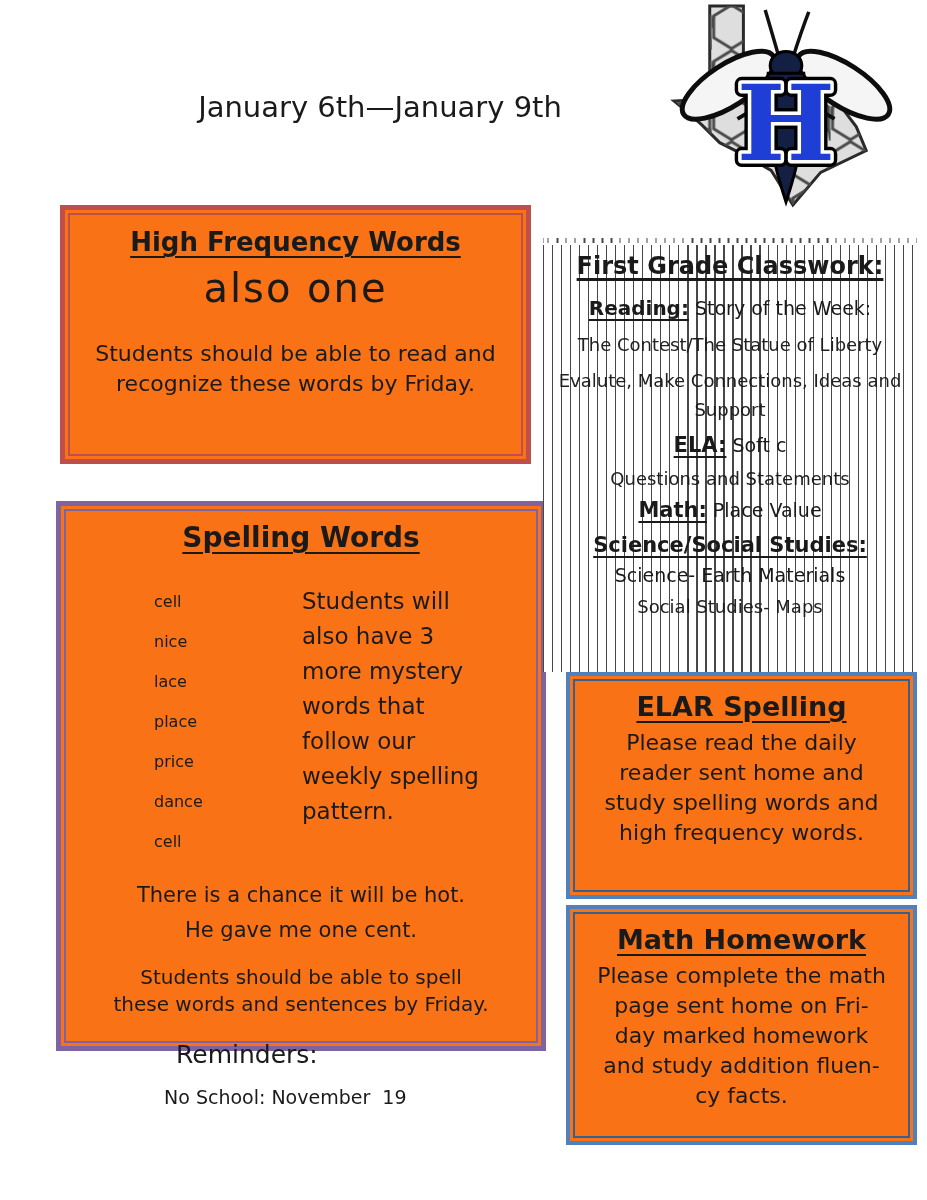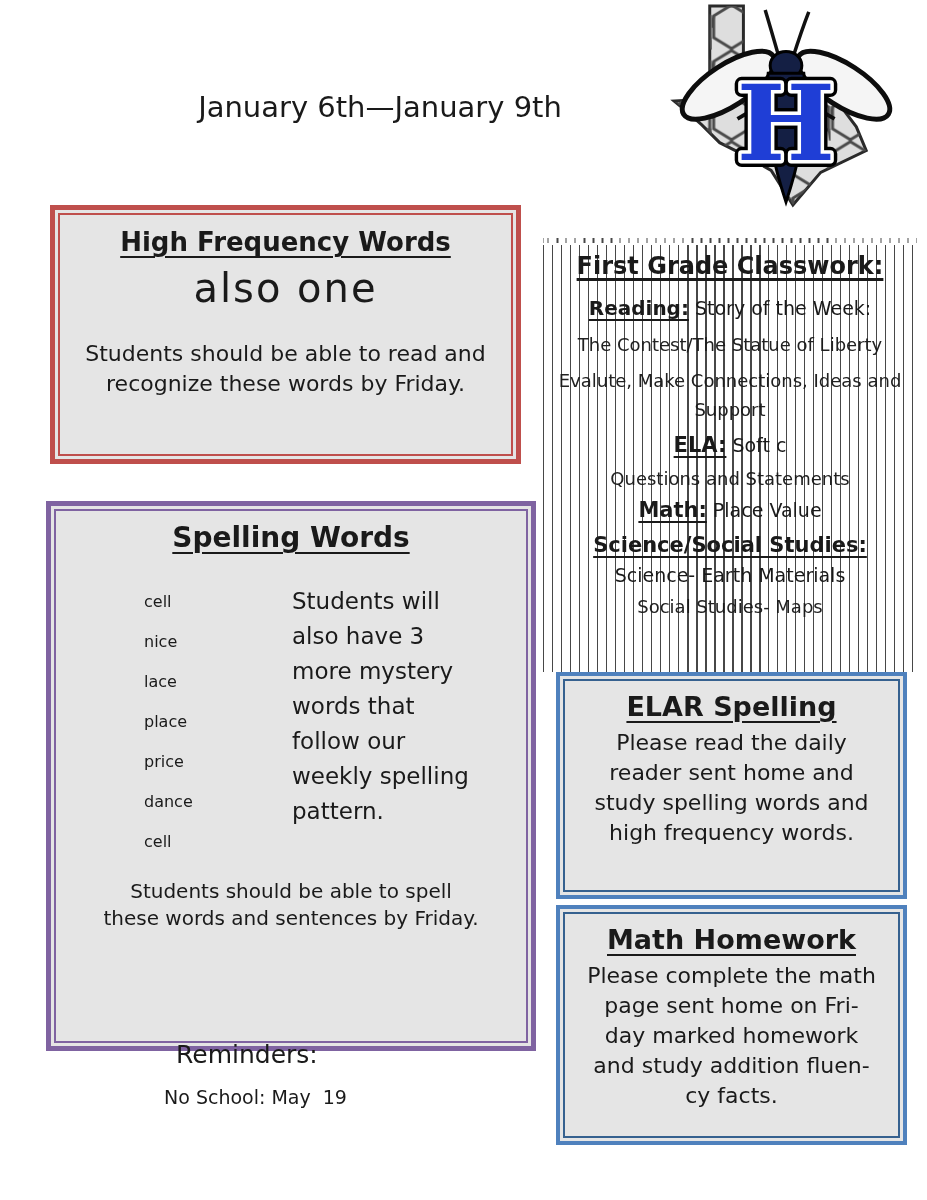--- a/index.html
+++ b/index.html
@@ -7,21 +7,21 @@
   #page { position:relative; width:927px; height:1200px; background:#ffffff; margin:0 auto; overflow:hidden; }
 
   
   .main-title { position:absolute; left:110px; top:38px; width:540px; text-align:center;
     font-size:31px; font-weight:900; letter-spacing:1px; font-family:"DejaVu Sans", sans-serif; }
   .date-range { position:absolute; left:110px; top:90px; width:540px; text-align:center;
     font-size:29px; }
   .logo-wrap { position:absolute; left:668px; top:4px; width:236px; height:208px; }
 
   
-  .dbox { position:absolute; background:#e5e5e5; }
+  .dbox { position:absolute; background:#f97316;margin-left:10px; }
   .dbox .inner { position:absolute; inset:3px; text-align:center; }
   .box-red   { border:5px solid #bf4f4c; }
   .box-red .inner    { border:2px solid #bf4f4c; }
   .box-purple{ border:5px solid #7f63a1; }
   .box-purple .inner { border:2px solid #7f63a1; }
   .box-blue  { border:4px solid #4f81bd; }
   .box-blue .inner   { border:2px solid #36618f; }
 
   .box-heading { font-weight:bold; text-decoration:underline; text-underline-offset:5px;
     text-decoration-thickness:2px; }
@@ -141,27 +141,31 @@
           <li>cell</li>
         </ul>
         <div class="sp-note">Students will
 also have 3
 more mystery
 words that
 follow our
 weekly spelling
 pattern.</div>
       </div>
+      <div class="sp-sentences">
+        <div class="sp-sentence">There is a chance it will be hot.</div>
+        <div class="sp-sentence">He gave me one cent.</div>
+      </div>
       <div class="sp-final">Students should be able to spell
 these words and sentences by Friday.</div>
     </div>
   </div>
 
   <div class="reminders-title">Reminders:</div>
-  <div class="reminders-item">No School: May  19</div>
+  <div class="reminders-item">No School: November  19</div>
 
   <div id="classwork">
     <div class="cw-title">First Grade Classwork:</div>
     <div class="cw-reading">
       <span class="cw-label">Reading:</span><span class="cw-value"> Story of the Week:</span>
     </div>
     <div class="cw-line cw-r1">The Contest/The Statue of Liberty</div>
     <div class="cw-line cw-r2">Evalute,  Make Connections, Ideas and
 Support</div>
     <div class="cw-ela">

